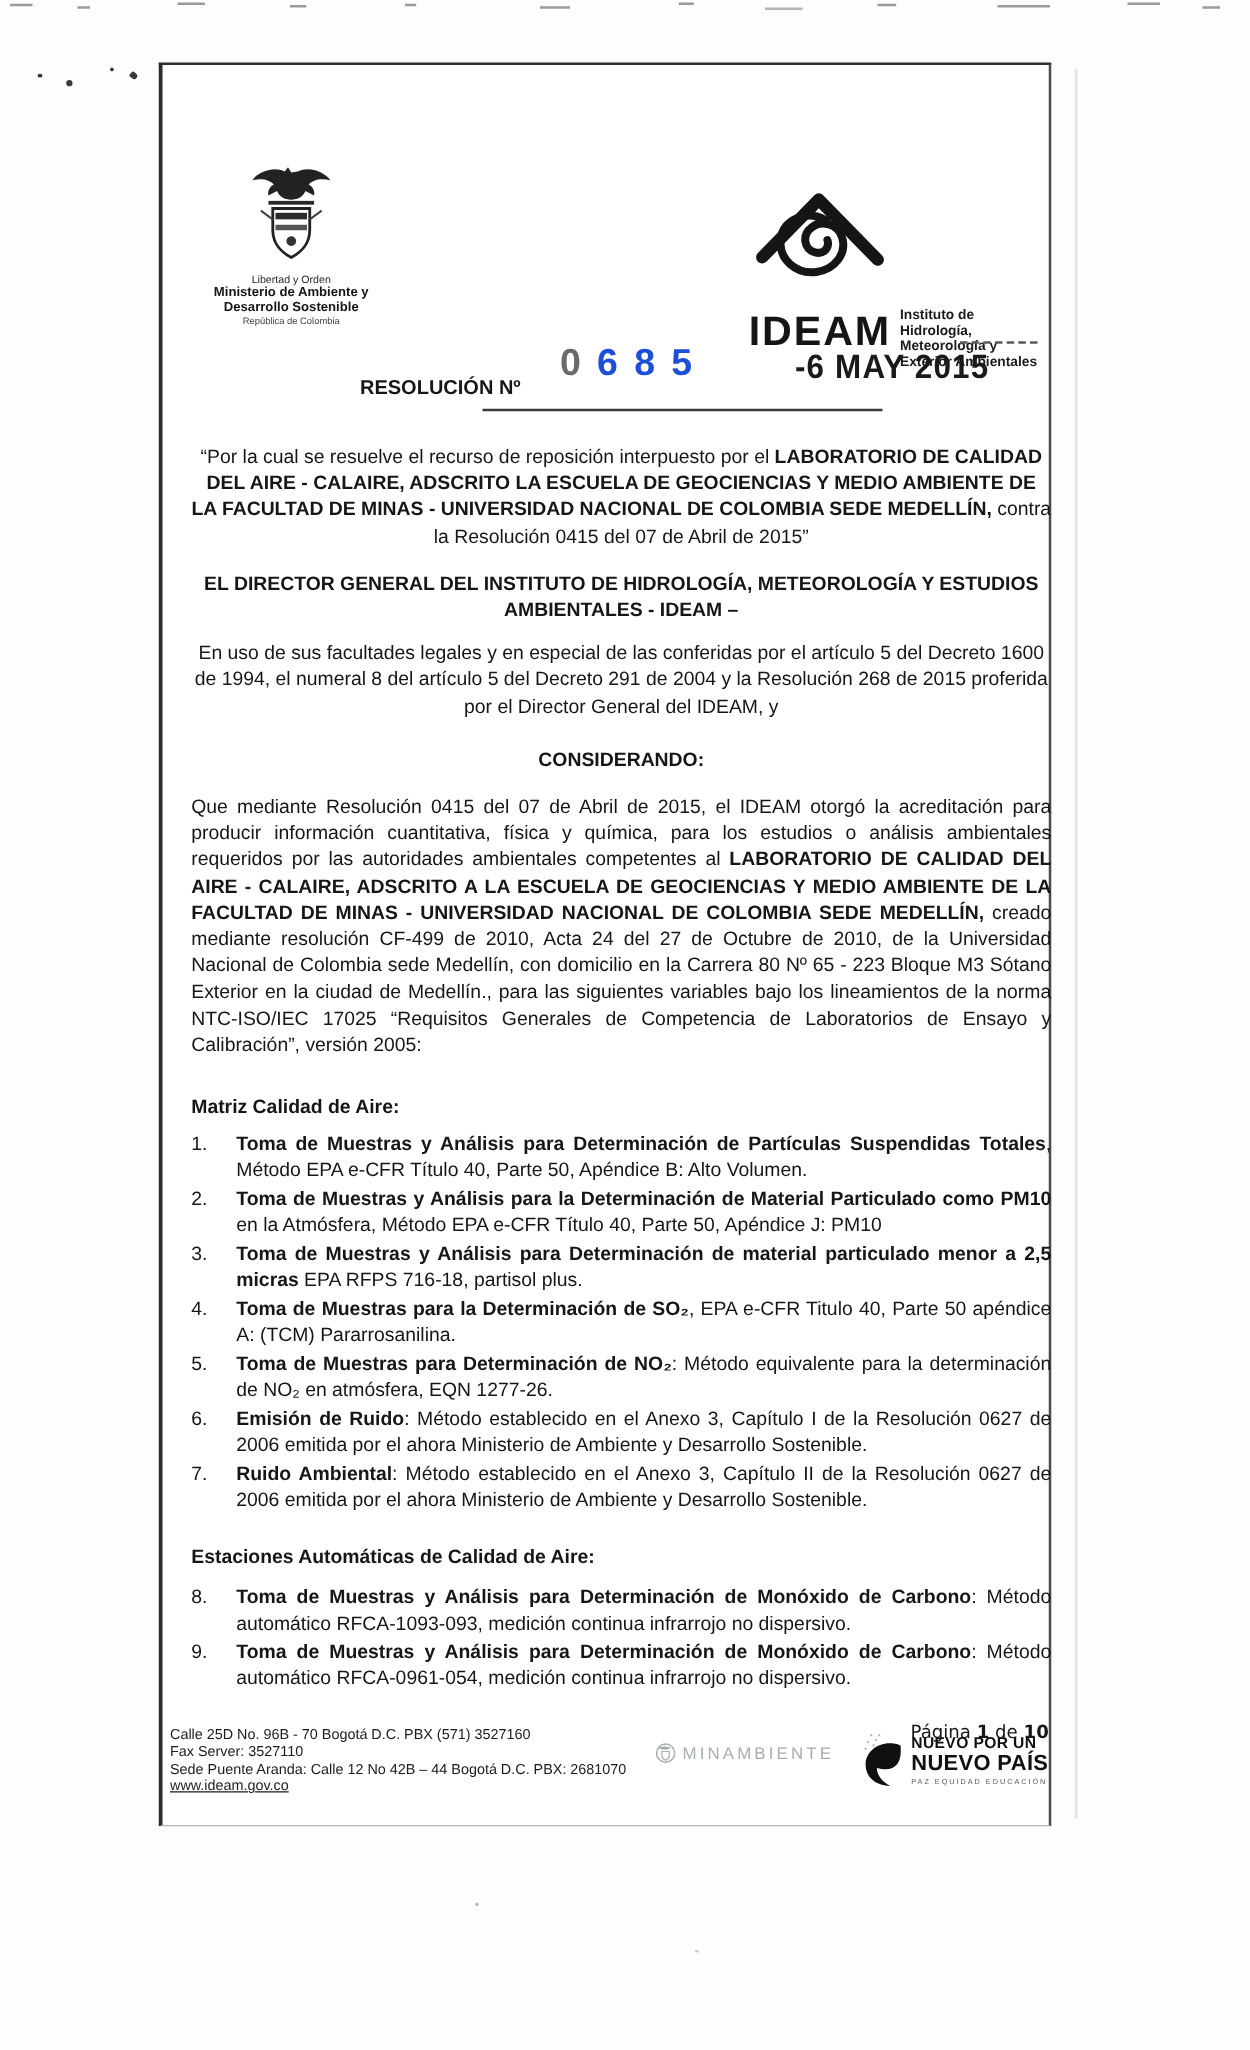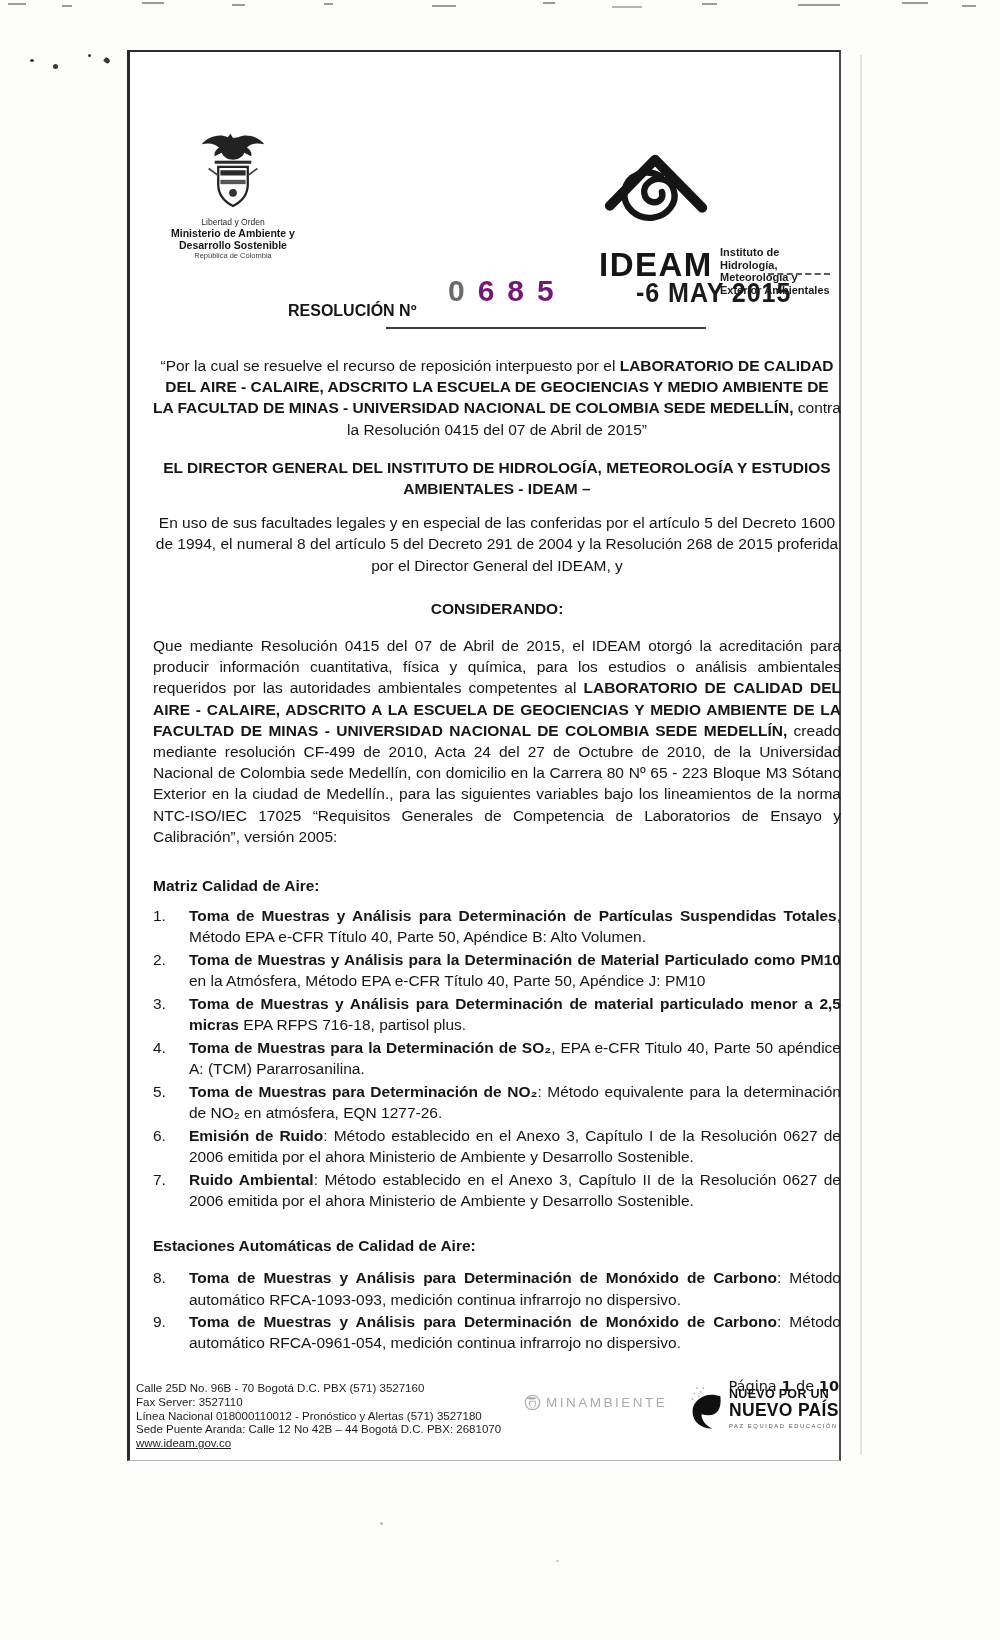--- a/index.html
+++ b/index.html
@@ -29,21 +29,21 @@
   .msub{font-size:7.5px;color:#3d3d3d;margin-top:0;}
 
   .ideam{position:absolute;left:466px;top:92px;width:238px;height:155px;}
   .ideam-art{position:absolute;left:2px;top:0;width:118px;height:102px;}
   .ideam-word{position:absolute;left:3px;top:102px;font-size:33px;font-weight:bold;letter-spacing:1.5px;color:#151515;}
   .ideam-desc{position:absolute;left:124px;top:102px;font-size:11px;font-weight:bold;line-height:12.5px;color:#1b1b1b;}
 
   
   .res-label{position:absolute;left:158px;top:250px;font-weight:bold;font-size:16px;}
   .res-underline{position:absolute;left:256px;top:253px;width:320px;height:22px;border-bottom:2.5px solid #3c3c3c;}
-  .res-number{position:absolute;left:318px;top:222px;font-size:30px;font-weight:700;letter-spacing:13px;color:#701a75;}
+  .res-number{position:absolute;left:318px;top:222px;font-size:30px;font-weight:700;letter-spacing:13px;color:#1d4ed8;}
   .res-number::first-letter{color:#6a6a6a;}
   .res-date{position:absolute;left:506px;top:226px;font-size:27px;font-weight:700;letter-spacing:1px;transform:scaleX(.93);transform-origin:left;white-space:nowrap;color:#1a1a1a;}
   .res-overline{position:absolute;left:638px;top:221px;width:62px;border-top:2px dashed #5a5a5a;}
 
   
   .main{position:absolute;left:23px;top:303px;width:688px;font-size:15.5px;line-height:21.2px;}
   .main p{margin:0;}
   .p-subject{text-align:center;}
   .h-director{margin-top:17px !important;text-align:center;font-weight:bold;}
   .p-faculties{margin-top:13px !important;text-align:center;}
@@ -182,21 +182,20 @@
           <span class="litext"><span style="font-weight: bold;">Toma de Muestras y Análisis para Determinación de Monóxido de Carbono</span><span>: Método automático RFCA-0961-054, medición continua infrarrojo no dispersivo.</span></span>
         </div>
     </div>
 
     <p class="page-num"><span>Página </span><span style="font-weight: bold;">1</span><span> de </span><span style="font-weight: bold;">10</span></p>
   </div>
 
   <div class="footer">
     <div>Calle 25D No. 96B - 70 Bogotá D.C. PBX (571) 3527160</div>
     <div>Fax Server: 3527110</div>
-    <div>Línea Nacional 018000110012 - Pronóstico y Alertas (571) 3527180</div>
     <div>Sede Puente Aranda: Calle 12 No 42B – 44 Bogotá D.C. PBX: 2681070</div>
     <div class="website">www.ideam.gov.co</div>
 
     <div class="mina">
       <svg viewBox="0 0 20 20">
         <circle cx="10" cy="10" r="8.5" fill="none" stroke="#a7acb0" stroke-width="1.4"></circle>
         <path fill="#a7acb0" d="M10,4.5 l-1.2,-1.5 -1,1.2 c-2,-.8 -4,.2 -4.8,1.6 c1.6,-.3 2.6,0 3.3,.7 l5.4,0 c.7,-.7 1.7,-1 3.3,-.7 c-.8,-1.4 -2.8,-2.4 -4.8,-1.6 z"></path>
         <path fill="none" stroke="#a7acb0" stroke-width="1.1" d="M6.5,8.5 h7 v3.5 c0,2.5 -2,4 -3.5,4.8 c-1.5,-.8 -3.5,-2.3 -3.5,-4.8 z"></path>
       </svg>
       <span>MINAMBIENTE</span>

